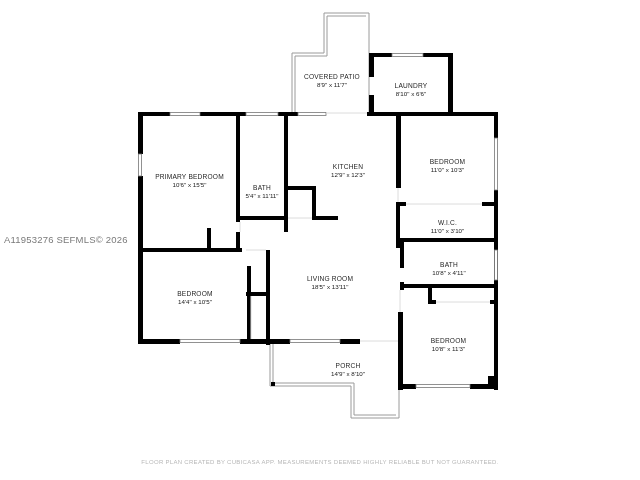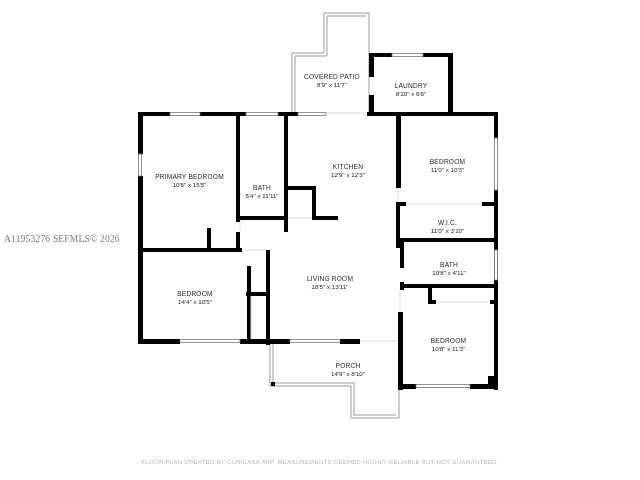--- a/index.html
+++ b/index.html
@@ -1,21 +1,21 @@
 <!DOCTYPE html>
 <html><head>
   <meta charset="utf-8">
   <style>
     html, body { margin: 0; padding: 0; background: #ffffff; }
     body { width: 640px; height: 480px; position: relative; overflow: hidden; font-family: "Liberation Sans", sans-serif; }
     #plan { position: absolute; left: 0; top: 0; width: 640px; height: 480px; }
     .room-label { position: absolute; text-align: center; color: #222; font-family: "Liberation Sans", sans-serif; line-height: 1.25; }
     .room-label .name { font-size: 6.6px; letter-spacing: 0.2px; display: block; }
     .room-label .dims { font-size: 6.2px; display: block; }
-    .watermark { position: absolute; left: 4px; top: 234px; font-size: 9.5px; color: #7a7a7a; font-family: Liberation Serif, serif; letter-spacing: 0.2px; }
+    .watermark { position: absolute; left: 4px; top: 234px; font-size: 9.5px; color: #7a7a7a; font-family: Liberation Sans, sans-serif; letter-spacing: 0.2px; }
     .footer { position: absolute; left: 0; width: 640px; top: 459px; text-align: center; font-size: 6px; color: #b8b8b8; font-family: "Liberation Sans", sans-serif; letter-spacing: 0.3px; }
   </style>
 </head>
 <body>
 
 <svg id="plan" viewBox="0 0 640 480" xmlns="http://www.w3.org/2000/svg">
 
   <g fill="none" stroke="#9a9a9a" stroke-width="1">
 
     <polyline points="292,112 292,53 324,53 324,13 369,13 369,112"></polyline>

